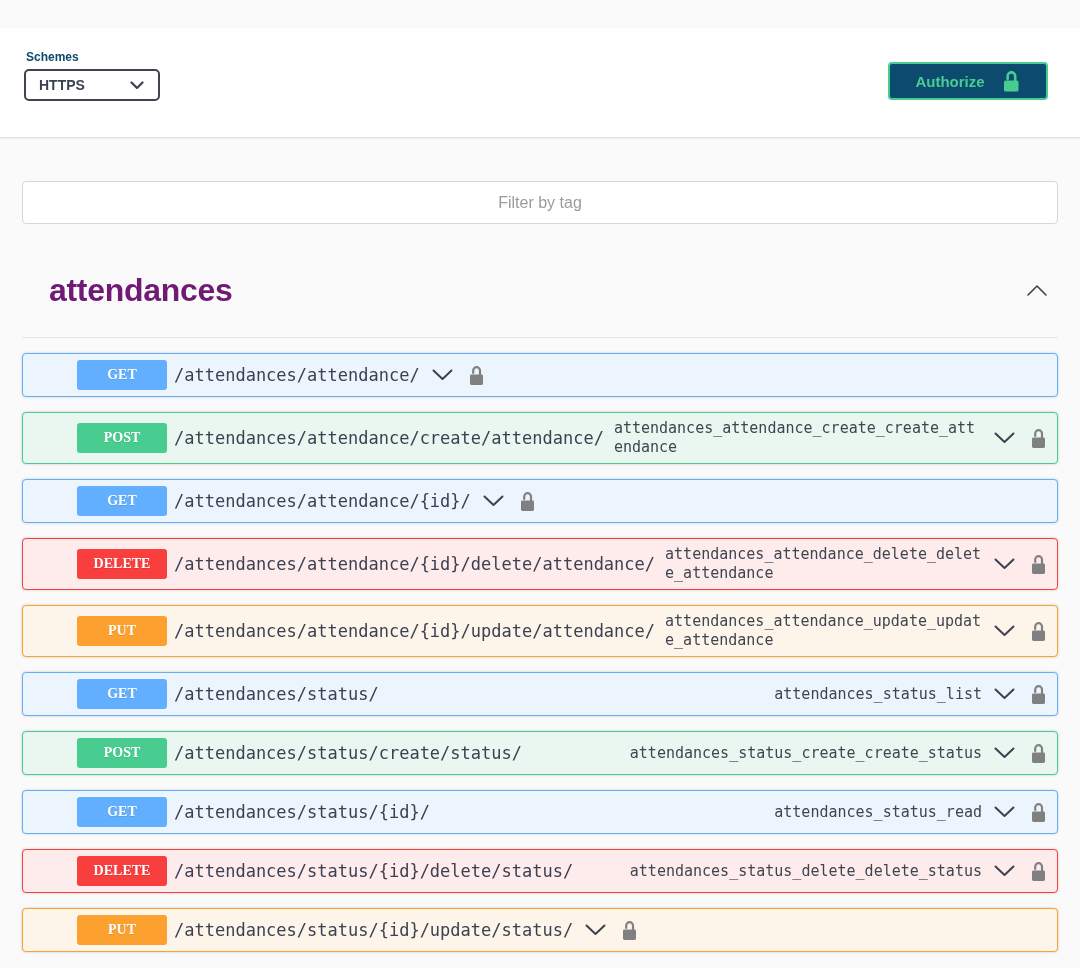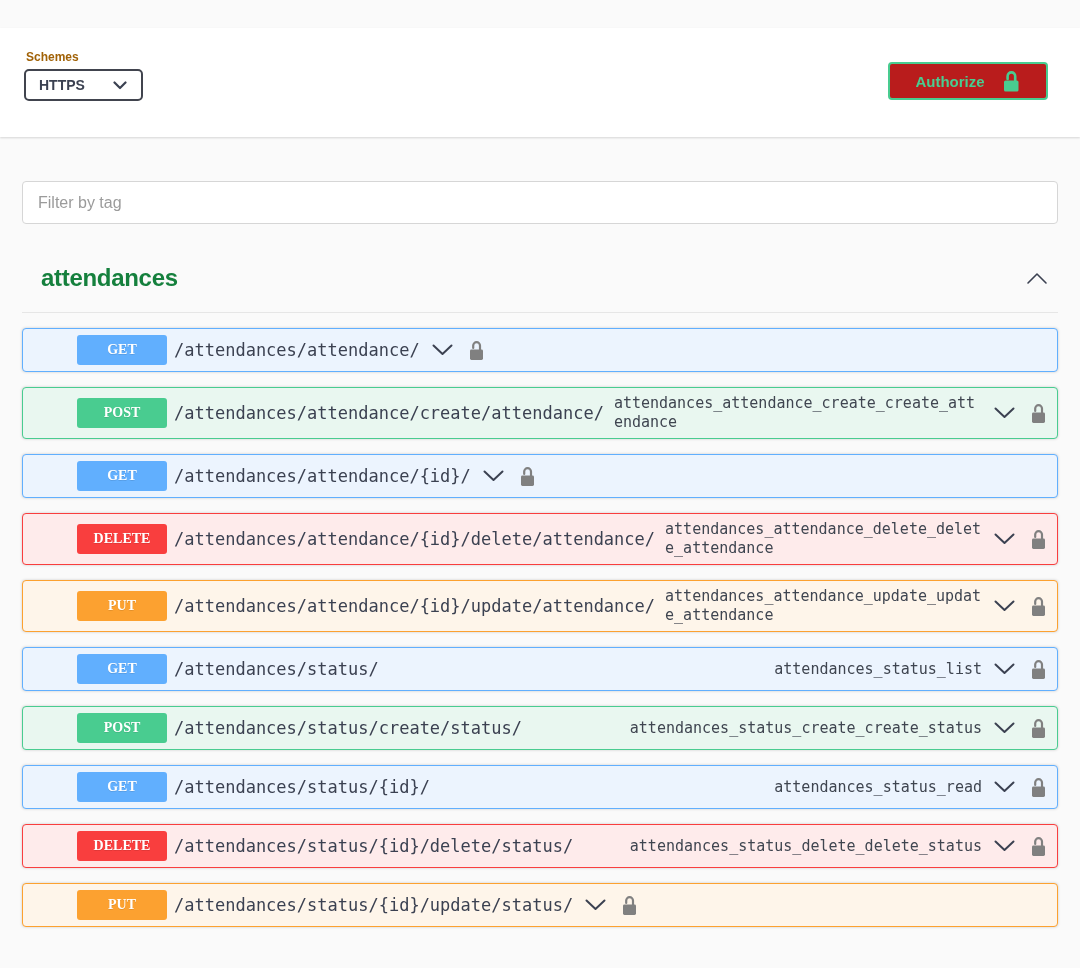--- a/index.html
+++ b/index.html
@@ -15,62 +15,63 @@
   
   .scheme-container {
     background: #fff;
     box-shadow: 0 1px 2px 0 rgba(0,0,0,.15);
     height: 109px;
     padding: 16px 32px 0 24px;
     position: relative;
   }
   .schemes-label {
     display: block; font-size: 12px; font-weight: bold;
-    color: #a16207; margin: 6px 0 5px 2px;
+    color: #0c4a6e; margin: 6px 0 5px 2px;
   }
   .scheme-select {
-    width: 119px; height: 32px;
+    width: 136px; height: 32px;
     border: 2px solid #41444e; border-radius: 5px;
     background: #fff; color: #3b4151;
     font-weight: bold; font-size: 14px;
     display: flex; align-items: center; justify-content: space-between;
     padding: 0 14px 0 13px; cursor: pointer;
   }
   .authorize-btn {
     position: absolute; right: 32px; top: 34px;
     height: 38px; min-width: 160px;
-    background: #b91c1c; border: 2px solid #49cc90; border-radius: 4px;
+    background: #0c4a6e; border: 2px solid #49cc90; border-radius: 4px;
     color: #49cc90; font-weight: bold; font-size: 15px;
     display: flex; align-items: center; justify-content: center; gap: 16px;
     padding: 0 18px; cursor: pointer;
     font-family: "Liberation Sans", sans-serif;
   }
 
   
   .filter-wrap { padding: 44px 22px 0; }
   .filter-input {
     width: 100%; height: 43px;
     border: 1px solid #d6d6d6; border-radius: 4px;
     background: #fff; padding: 0 15px;
     font-size: 16px; color: #3b4151; outline: none;
     font-family: "Liberation Sans", sans-serif;
+    text-align: center;
   }
   .filter-input::placeholder { color: #9b9b9b; }
 
   
   .sections { padding: 0 22px; }
   .opblock-tag-section { margin-top: 6px; }
   .opblock-tag {
     display: flex; align-items: center; justify-content: space-between;
     padding: 26px 4px 12px 11px;
     border-bottom: 1px solid #e6e6e6;
     cursor: pointer;
   }
   .opblock-tag h3 {
-    margin: 8px; font-size: 24px; font-weight: bold; color: #15803d;
+    margin: 16px; font-size: 32px; font-weight: bold; color: #701a75;
     letter-spacing: -0.3px;
   }
   .tag-chevron { display: flex; align-items: center; padding: 4px 6px; }
 
   
   .opblock {
     display: flex; align-items: center;
     margin: 15px 0;
     border: 1px solid; border-radius: 4px;
     box-shadow: 0 0 3px rgba(0,0,0,.19);

